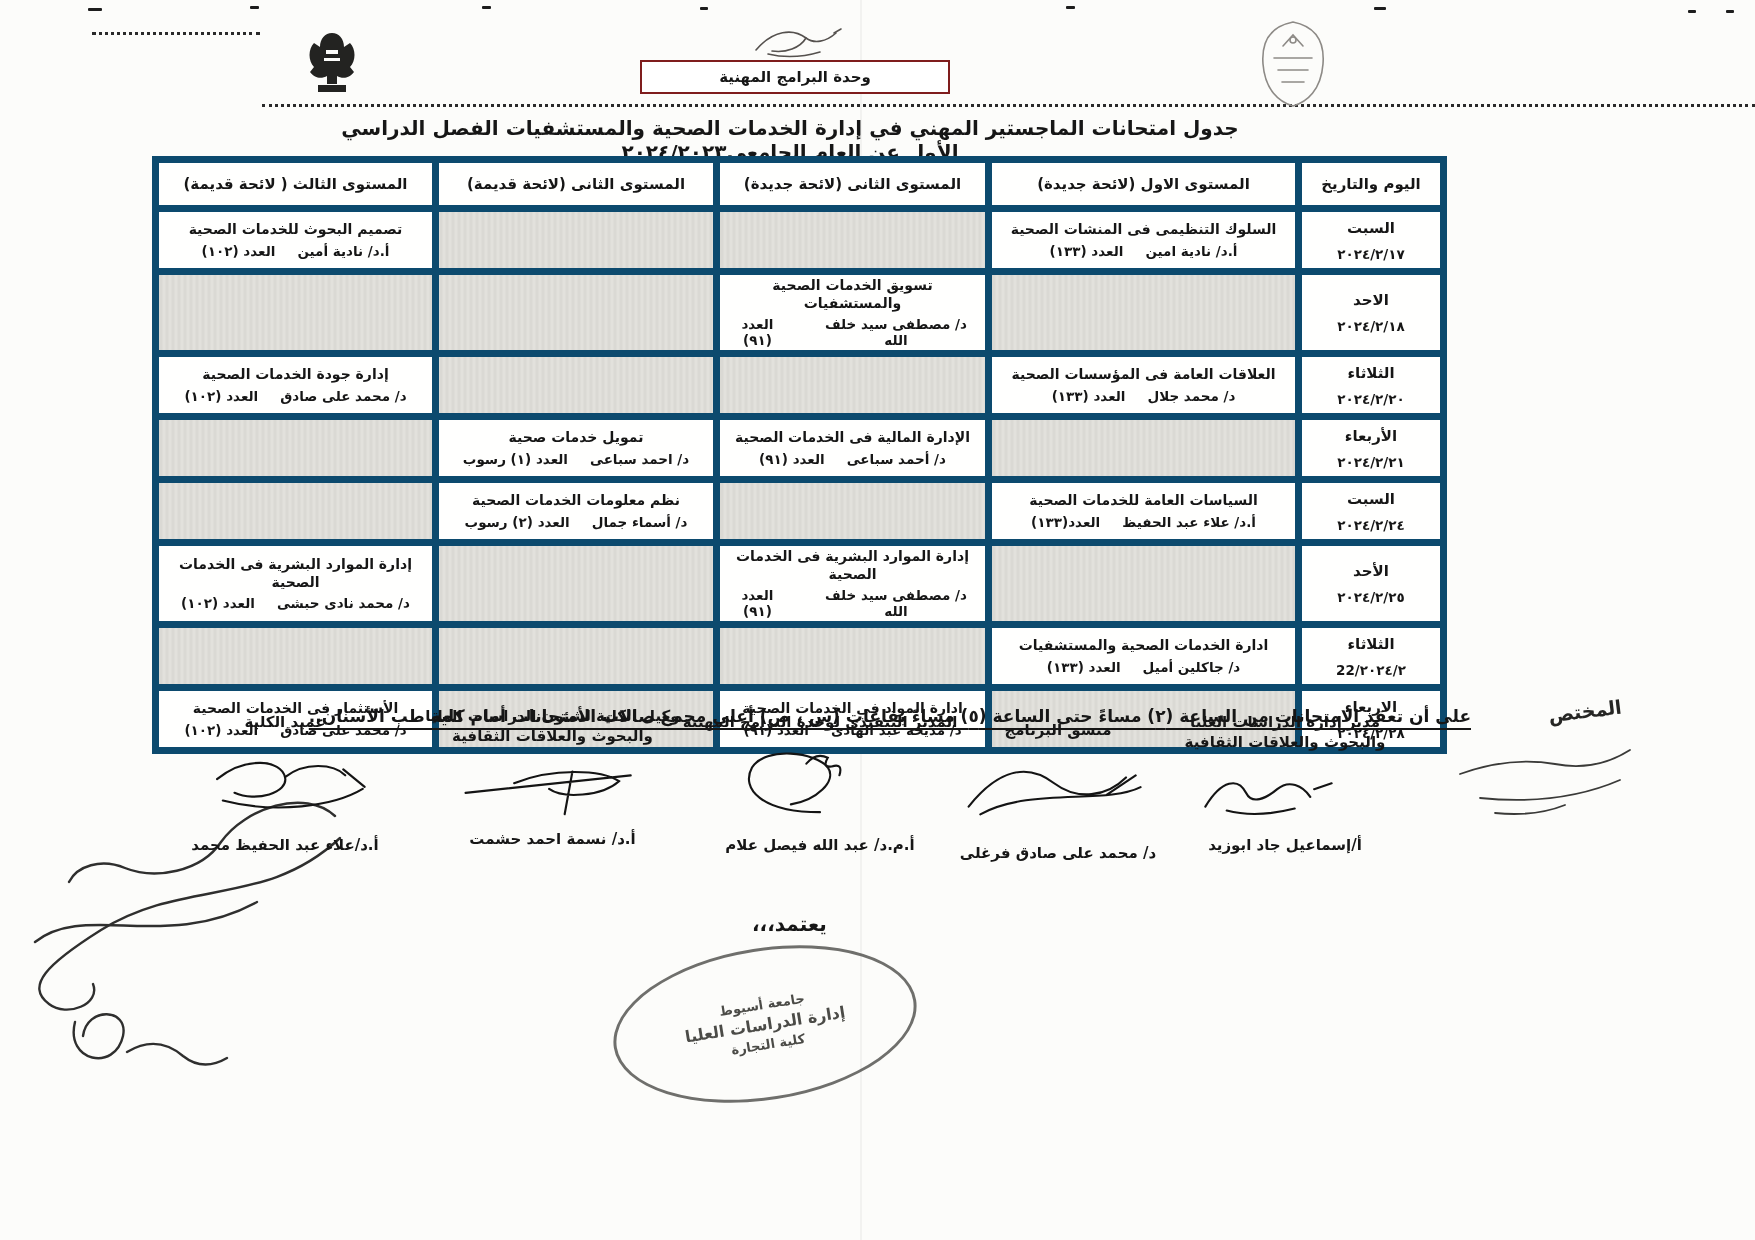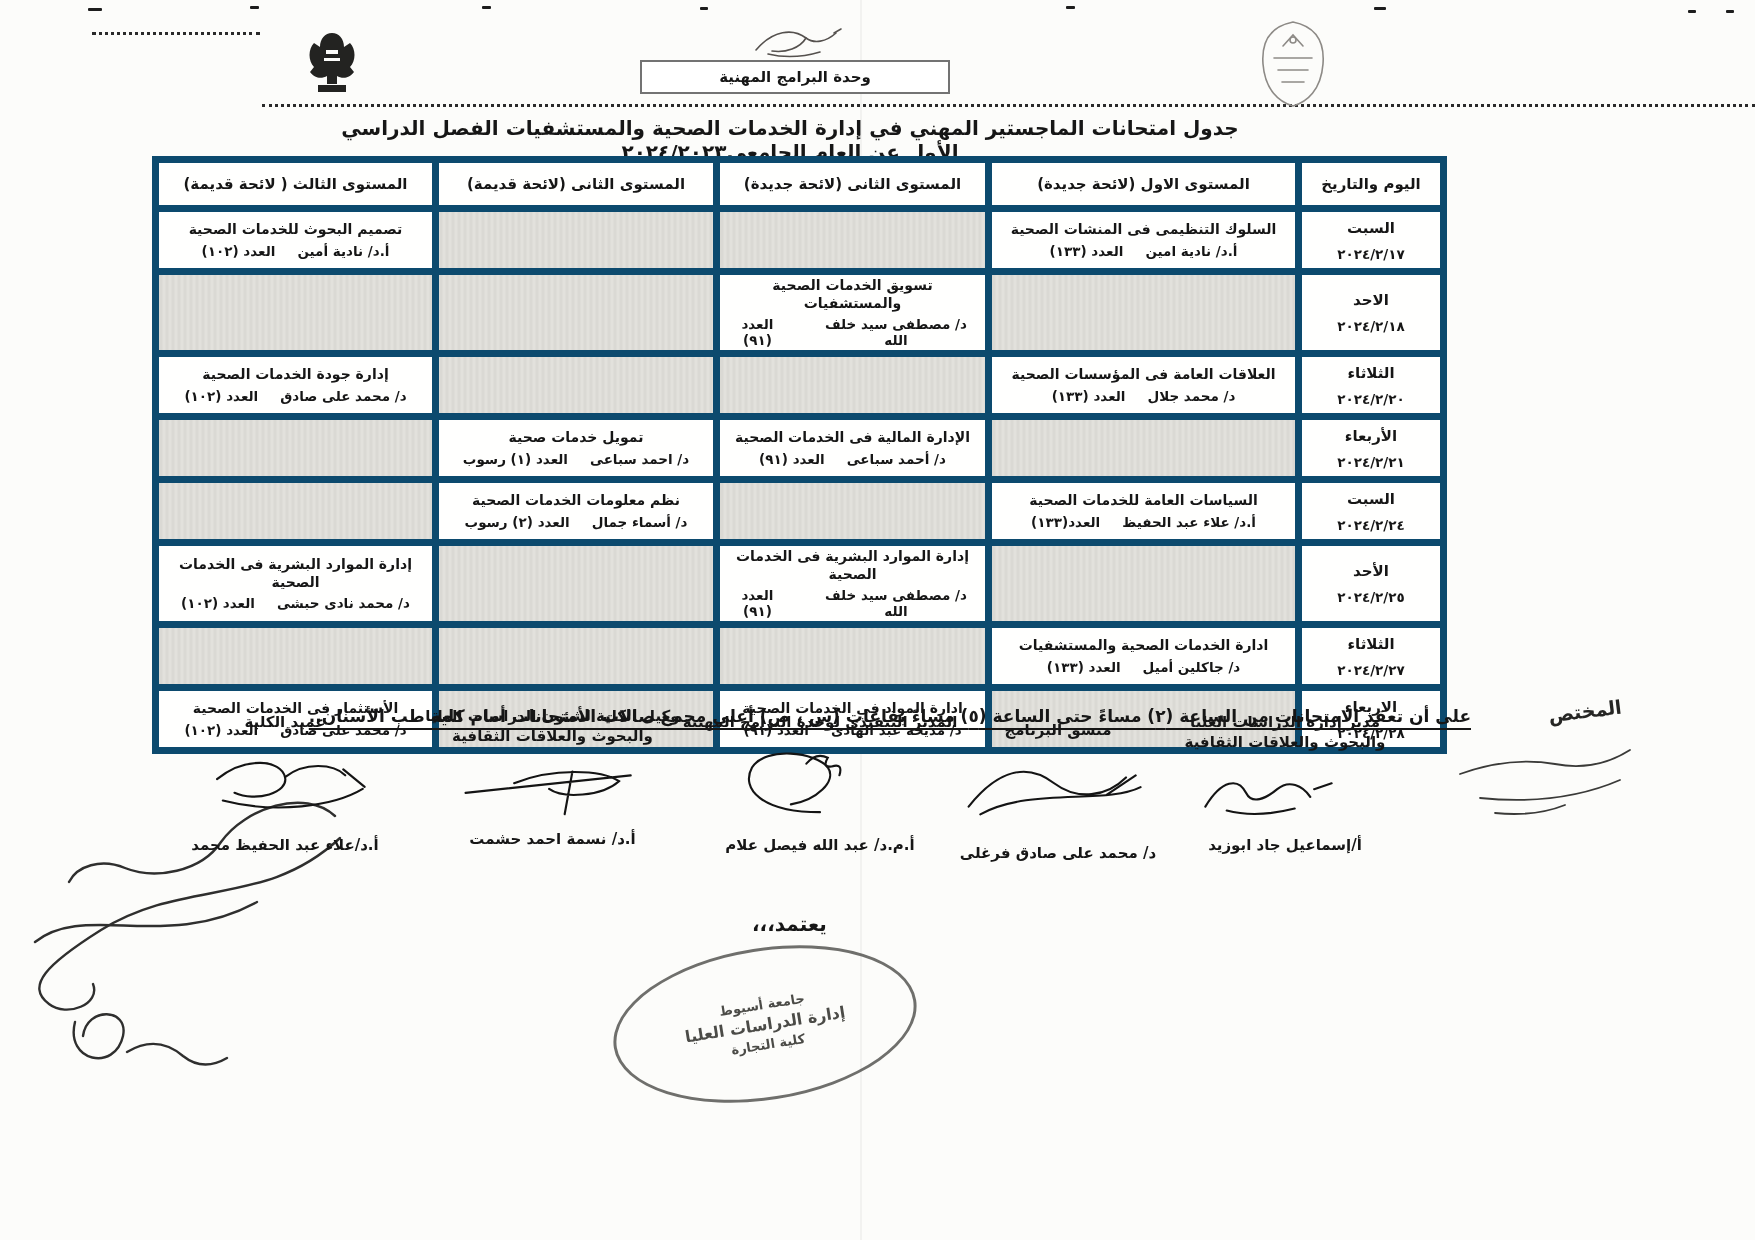--- a/index.html
+++ b/index.html
@@ -10,21 +10,21 @@
     direction:rtl;
   }
   .abs{position:absolute;}
   
   .tick{position:absolute;height:3px;background:#1d1d1d;border-radius:1px;}
   .dotline{position:absolute;border-top:3px dotted #2a2a2a;height:0;}
   .crease{position:absolute;width:2px;background:rgba(60,60,55,0.05);}
   
   .unit-box{
     position:absolute;left:640px;top:60px;width:306px;height:30px;
-    border:2px solid #737373;display:flex;align-items:center;justify-content:center;
+    border:2px solid #7f1d1d;display:flex;align-items:center;justify-content:center;
     font-size:15px;font-weight:bold;background:#fff;
   }
   .title{
     position:absolute;left:330px;top:116px;width:920px;text-align:center;
     font-size:20px;font-weight:bold;letter-spacing:0;
   }
   
   table.schedule{
     position:absolute;left:152px;top:156px;width:1288px;
     border-collapse:collapse;table-layout:fixed;background:#fffffe;
@@ -258,21 +258,21 @@
           <div class="subj">إدارة الموارد البشرية فى الخدمات الصحية</div>
           <div class="instr">
             <span>د/ محمد نادى حبشى</span>
             <span>العدد (١٠٢)</span>
           </div>
         </td>
       </tr>
       <tr>
         <td>
           <div class="day">الثلاثاء</div>
-          <div class="date">٢٠٢٤/٢/٢٧</div>
+          <div class="date">٢٠٢٤/٢/22</div>
         </td>
         <td>
           <div class="subj">ادارة الخدمات الصحية والمستشفيات</div>
           <div class="instr">
             <span>د/ جاكلين أميل</span>
             <span>العدد (١٣٣)</span>
           </div>
         </td>
         <td class="shaded"></td>
         <td class="shaded"></td>

